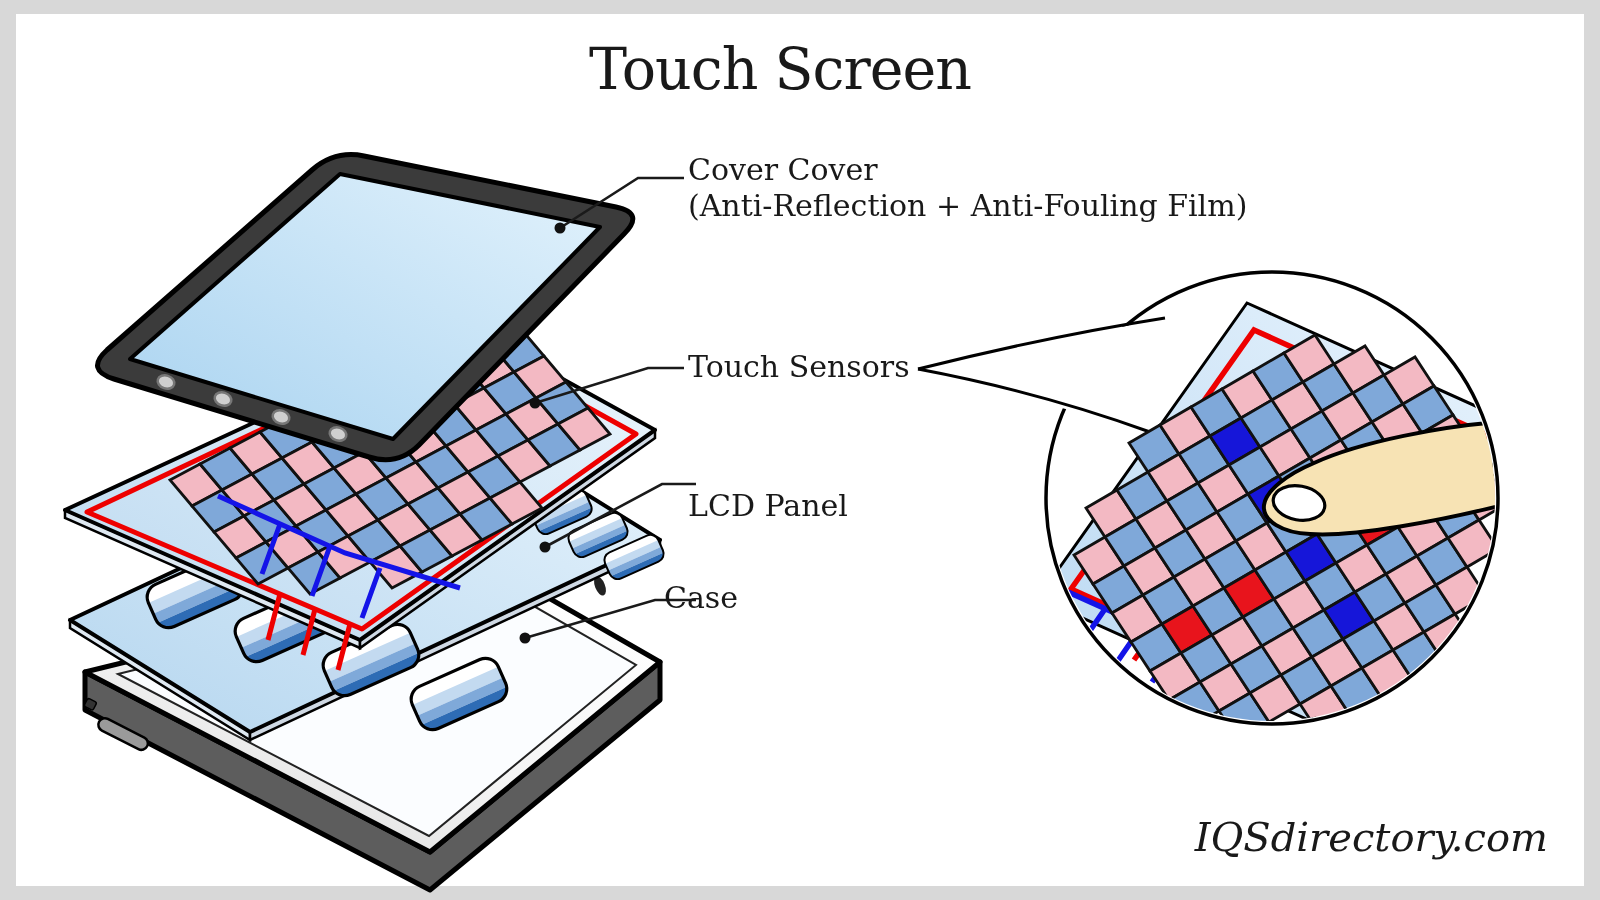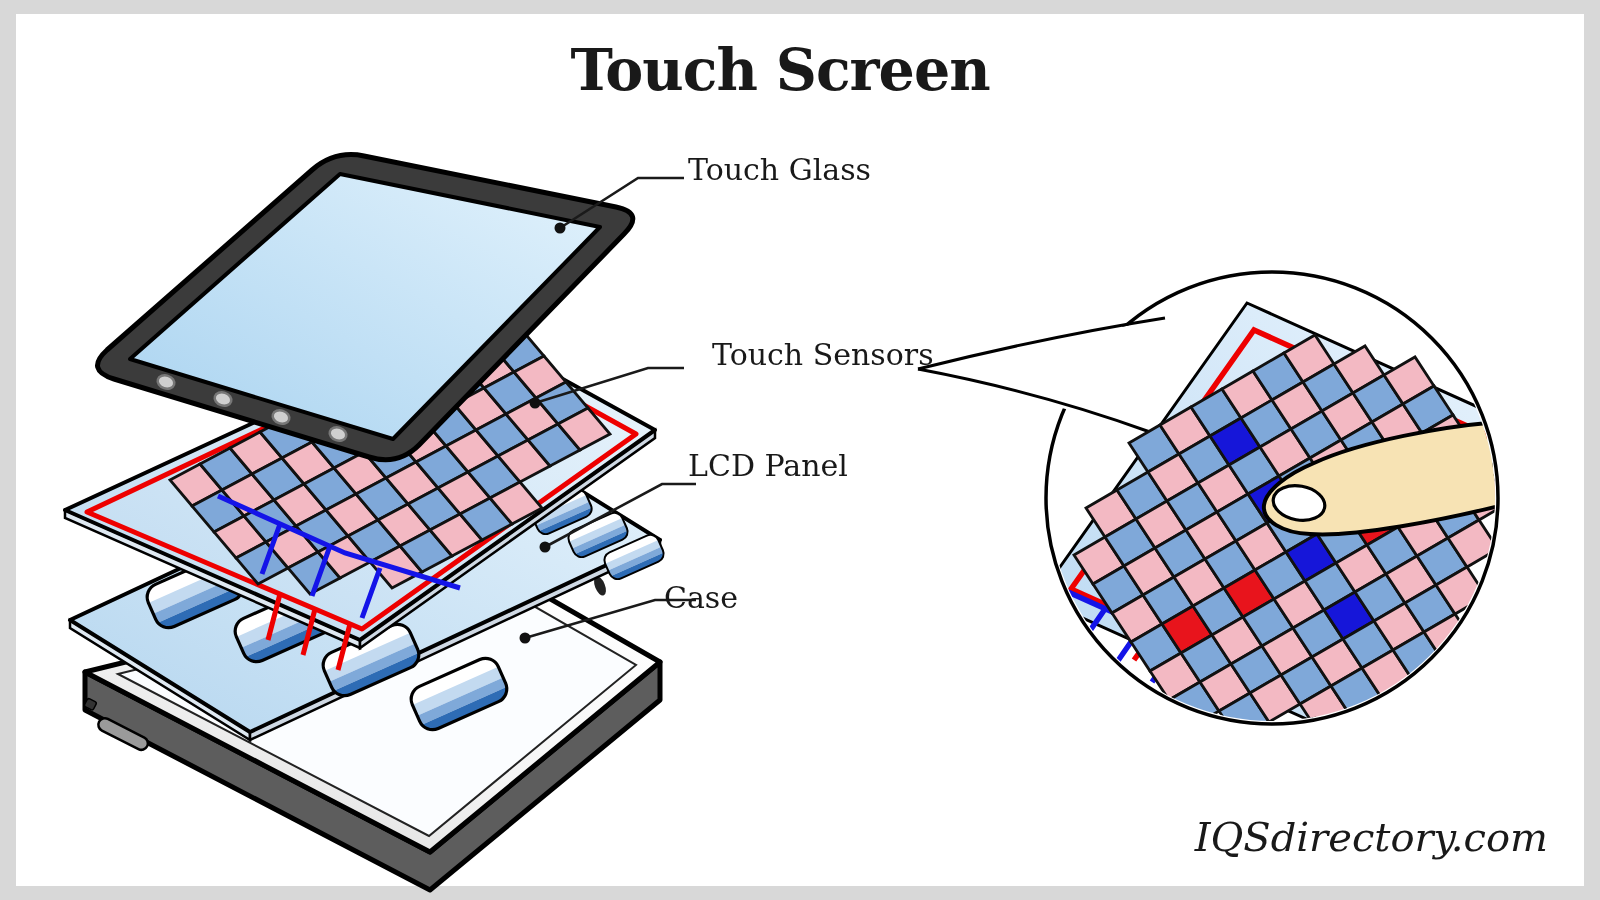--- a/index.html
+++ b/index.html
@@ -4,25 +4,25 @@
 <style>
   html,body{margin:0;padding:0;}
   body{
     width:1600px;height:900px;position:relative;overflow:hidden;
     background:#d8d8d8;
     font-family:"DejaVu Serif", serif;
   }
   .canvas-bg{position:absolute;left:16px;top:14px;width:1568px;height:872px;background:#ffffff;}
   svg.art{position:absolute;left:0;top:0;width:1600px;height:900px;}
   .txt{position:absolute;color:#191919;}
-  .title{left:560px;top:36px;width:440px;text-align:center;font-size:57px;font-weight:700;letter-spacing:-1px;}
+  .title{left:560px;top:36px;width:440px;text-align:center;font-size:57px;font-weight:400;letter-spacing:-1px;}
   .lbl{font-size:30px;line-height:36px;}
   .lbl-cover{left:688px;top:152px;width:560px;}
-  .lbl-sensors{left:688px;top:337px;margin-left:24px;}
-  .lbl-lcd{left:688px;top:448px;}
+  .lbl-sensors{left:688px;top:349px;}
+  .lbl-lcd{left:688px;top:488px;}
   .lbl-case{left:664px;top:580px;}
   .caption{left:1090px;top:708px;width:368px;text-align:center;font-size:30px;line-height:38px;}
   .watermark{right:52px;top:814px;font-size:40px;text-align:right;font-style:italic;}
 </style>
 </head>
 <body>
 
 <div class="canvas-bg"></div>
 
 <svg class="art" viewBox="0 0 1600 900">
@@ -297,21 +297,22 @@
         </g>
       <path d="M1530,420 C1440,424 1355,444 1314,463 C1288,474 1266,490 1264,505 C1262,521 1283,533 1310,534 C1350,537 1437,523 1530,498 Z" fill="#F7E3B4" stroke="#000" stroke-width="4" stroke-linejoin="round"></path>
       <ellipse cx="1299" cy="503" rx="26" ry="17" transform="rotate(10 1299 503)" fill="#ffffff" stroke="#000" stroke-width="3.2"></ellipse>
     </g>
   </g>
 </svg>
 
 <div class="txt title">Touch Screen</div>
 
 <div class="txt lbl lbl-cover">
-  <div>Touch Glass</div>
+  <div>Cover Cover</div>
+  <div>(Anti-Reflection + Anti-Fouling Film)</div>
 </div>
 <div class="txt lbl lbl-sensors">Touch Sensors</div>
 <div class="txt lbl lbl-lcd">LCD Panel</div>
 <div class="txt lbl lbl-case">Case</div>
 
 <div class="txt caption">
 </div>
 
 <div class="txt watermark">IQSdirectory.com</div>
 

